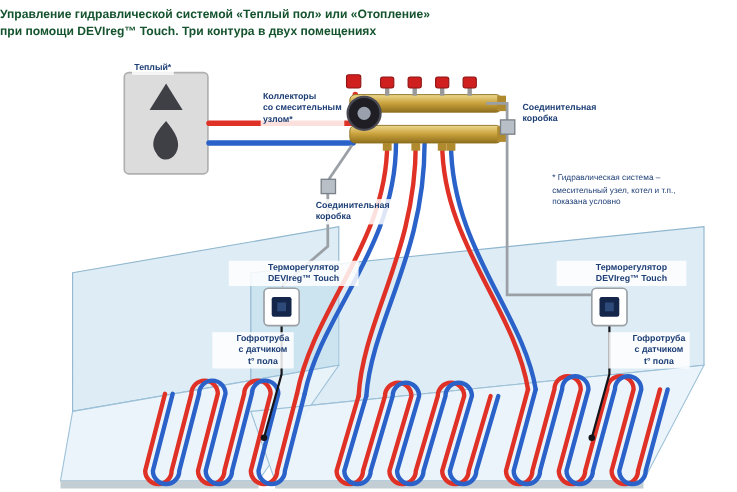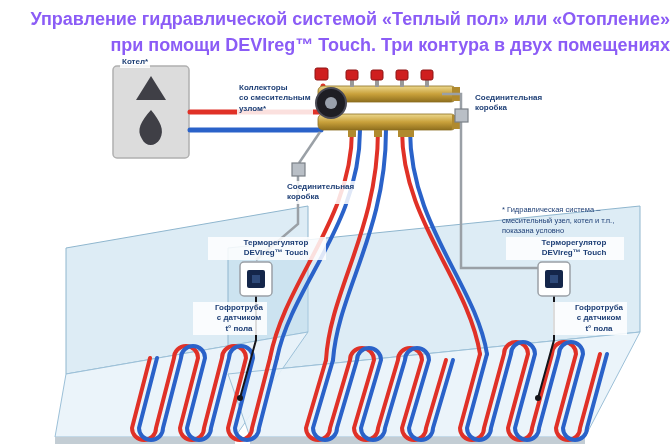--- a/index.html
+++ b/index.html
@@ -1,20 +1,20 @@
 <!DOCTYPE html>
 <html><head>
 <meta charset="utf-8">
 <style>
   html,body{margin:0;padding:0;background:#fff;}
   .stage{position:relative;width:670px;height:447px;background:#ffffff;overflow:hidden;
          font-family:"Liberation Sans",sans-serif;}
   .stage svg{position:absolute;left:0;top:0;}
-  .title{position:absolute;top:6px;left:0;right:0;text-align:right;color:#8b5cf6;
-         font-weight:bold;font-size:18px;line-height:1.45;white-space:pre-line;}
+  .title{position:absolute;top:6px;left:0;right:0;text-align:left;color:#14532d;
+         font-weight:bold;font-size:11px;line-height:1.45;white-space:pre-line;}
   .lbl{position:absolute;color:#1d3e75;font-weight:bold;font-size:8px;line-height:1.3;
        white-space:pre-line;background:rgba(255,255,255,.85);padding:1px 2px;}
   .lbl.center{text-align:center;padding-left:20px;}
   .footnote{position:absolute;color:#1d3e75;font-size:7.5px;line-height:1.4;
             white-space:pre-line;font-weight:normal;}
 </style>
 </head>
 <body>
 
 <div class="stage">
@@ -135,29 +135,29 @@
     <g>
       <rect x="538" y="262" width="32" height="34" rx="4" fill="#ffffff" stroke="#9aa0a6" stroke-width="1.5"></rect>
       <rect x="545" y="270" width="18" height="18" rx="2" fill="#14264a"></rect>
       <rect x="550" y="275" width="8" height="8" fill="#2e4a7a"></rect>
     </g>
   </svg>
 
   <div class="title">Управление гидравлической системой «Теплый пол» или «Отопление»
 при помощи DEVIreg™ Touch. Три контура в двух помещениях</div>
 
-  <div class="lbl" style="left:120px;top:56px;">Котел*</div>
+  <div class="lbl" style="left:120px;top:56px;">Теплый*</div>
   <div class="lbl" style="left:237px;top:82px;">Коллекторы
 со смесительным
 узлом*</div>
   <div class="lbl" style="left:473px;top:92px;">Соединительная
 коробка</div>
   <div class="lbl" style="left:285px;top:181px;">Соединительная
 коробка</div>
-  <div class="footnote" style="left:502px;top:157px;width:150px;margin-top:48px;">* Гидравлическая система –
+  <div class="footnote" style="left:502px;top:157px;width:150px;">* Гидравлическая система –
 смесительный узел, котел и т.п.,
 показана условно</div>
   <div class="lbl center" style="left:208px;top:237px;width:96px;">Терморегулятор
 DEVIreg™ Touch</div>
   <div class="lbl center" style="left:506px;top:237px;width:96px;">Терморегулятор
 DEVIreg™ Touch</div>
   <div class="lbl center" style="left:193px;top:302px;width:52px;">Гофротруба
 с датчиком
 t° пола</div>
   <div class="lbl center" style="left:553px;top:302px;width:52px;">Гофротруба

